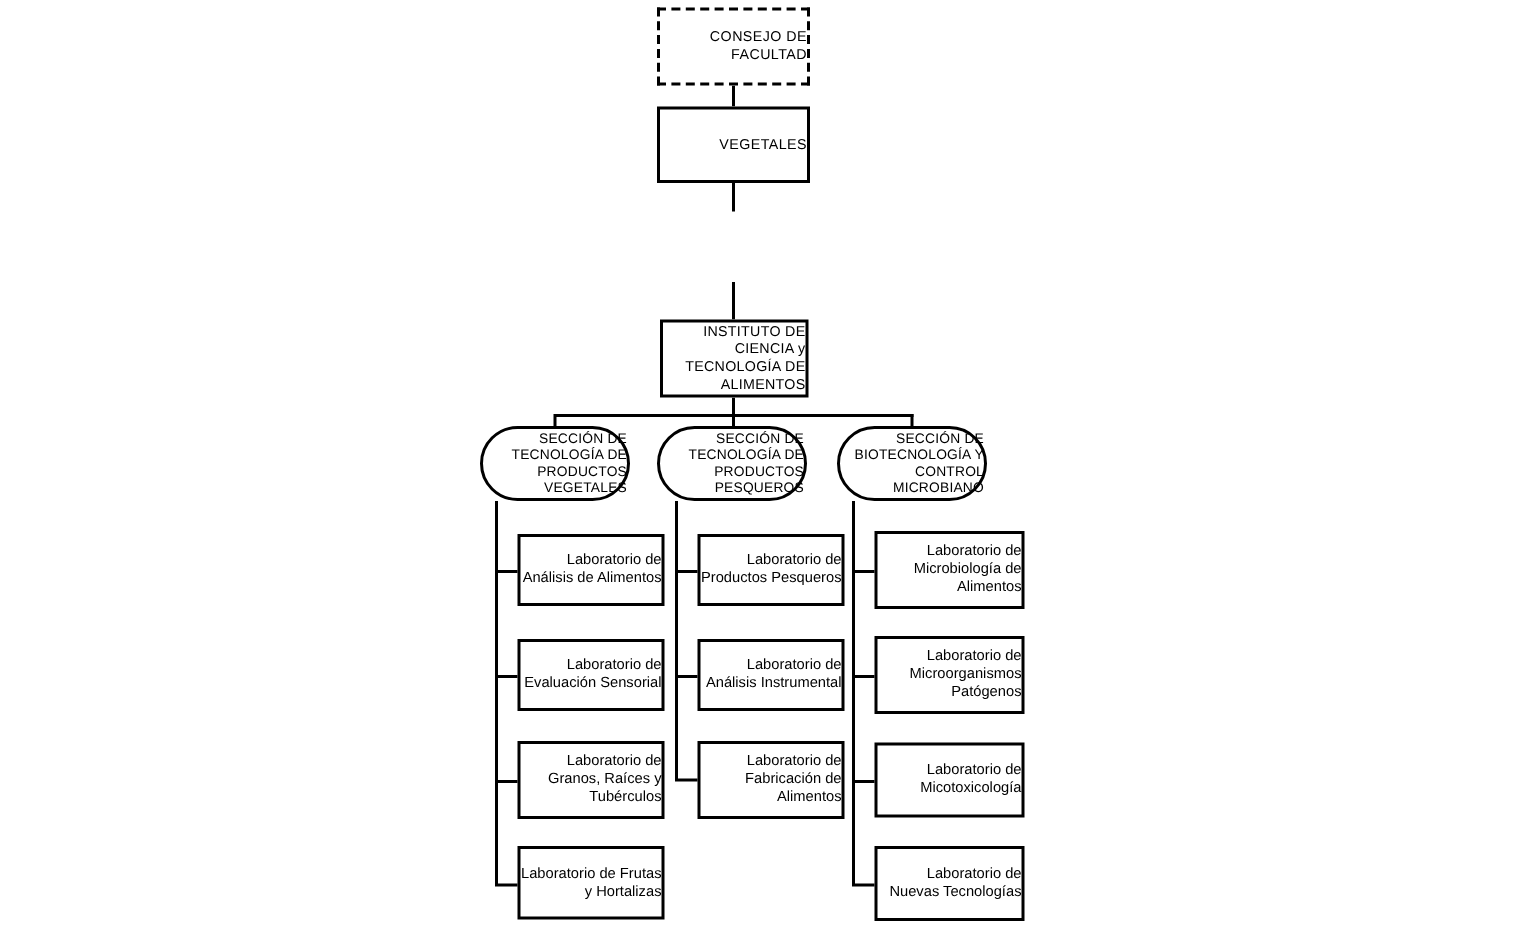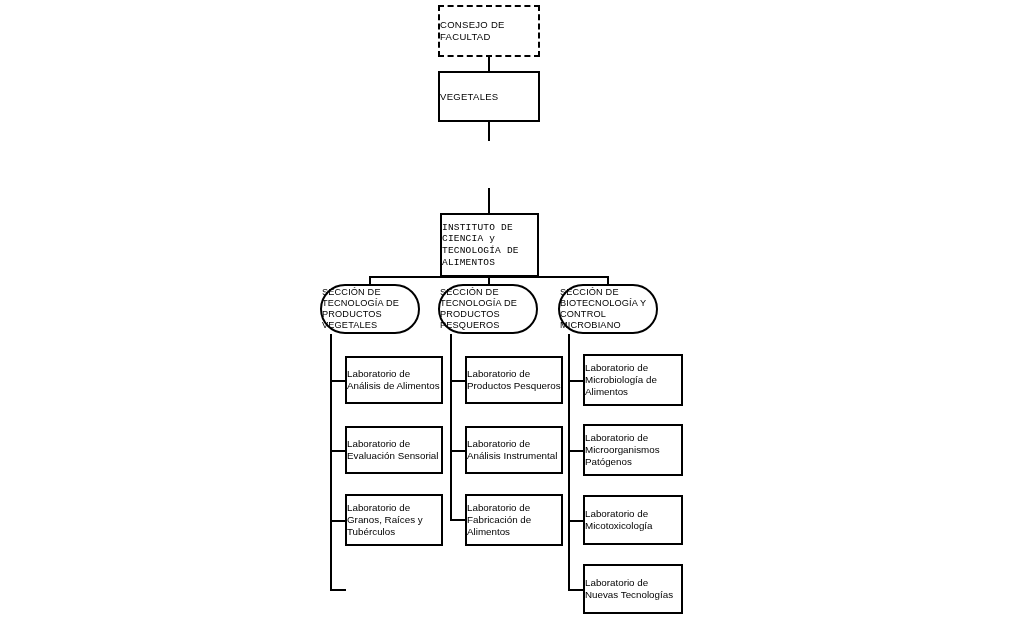--- a/index.html
+++ b/index.html
@@ -21,21 +21,21 @@
   }
 
   
   .node {
     position: absolute;
     box-sizing: border-box;
     background: #ffffff;
     display: flex;
     align-items: center;
     justify-content: center;
-    text-align: left;
+    text-align: right;
     z-index: 3;
   }
   .node .label {
     display: block;
     width: 100%;
     white-space: pre-line;
     line-height: 1.22;
   }
 
   .node.solid  { border: 2px solid #000000; }
@@ -75,21 +75,21 @@
 
   <div class="node solid t-top" style="left:438px; top:71px; width:102px; height:51px;">
     <span class="label">VEGETALES</span>
   </div>
 
   <div class="vline" style="left:488px; top:122px; height:19px;"></div>
 
 
   <div class="vline" style="left:488px; top:188px; height:25px;"></div>
 
-  <div class="node solid t-inst" style="left:440px; top:213px; width:99px; height:64px;font-family:Liberation Mono, monospace;">
+  <div class="node solid t-inst" style="left:440px; top:213px; width:99px; height:52px;">
     <span class="label">INSTITUTO DE
 CIENCIA y
 TECNOLOGÍA DE
 ALIMENTOS</span>
   </div>
 
   <div class="vline" style="left:488px; top:265px; height:12px;"></div>
 
   <div class="hline" style="left:370px; top:276px; width:239px;"></div>
 
@@ -130,20 +130,24 @@
   </div>
   <div class="node solid t-lab" style="left:345px; top:426px; width:98px; height:48px;">
     <span class="label">Laboratorio de
 Evaluación Sensorial</span>
   </div>
   <div class="node solid t-lab" style="left:345px; top:494px; width:98px; height:52px;">
     <span class="label">Laboratorio de
 Granos, Raíces y
 Tubérculos</span>
   </div>
+  <div class="node solid t-lab" style="left:345px; top:564px; width:98px; height:49px;">
+    <span class="label">Laboratorio de Frutas
+y Hortalizas</span>
+  </div>
 
   <div class="vline" style="left:450px; top:334px; height:186px;"></div>
   <div class="hline" style="left:450px; top:380px; width:16px;"></div>
   <div class="hline" style="left:450px; top:450px; width:16px;"></div>
   <div class="hline" style="left:450px; top:519px; width:16px;"></div>
 
   <div class="node solid t-lab" style="left:465px; top:356px; width:98px; height:48px;">
     <span class="label">Laboratorio de
 Productos Pesqueros</span>
   </div>

